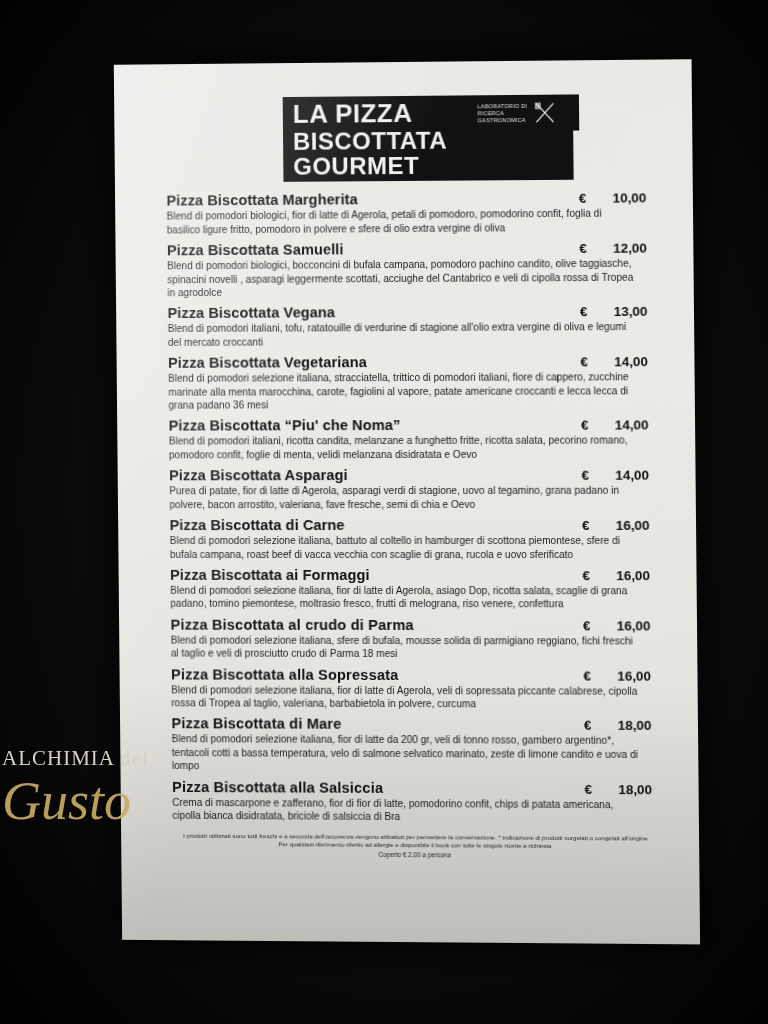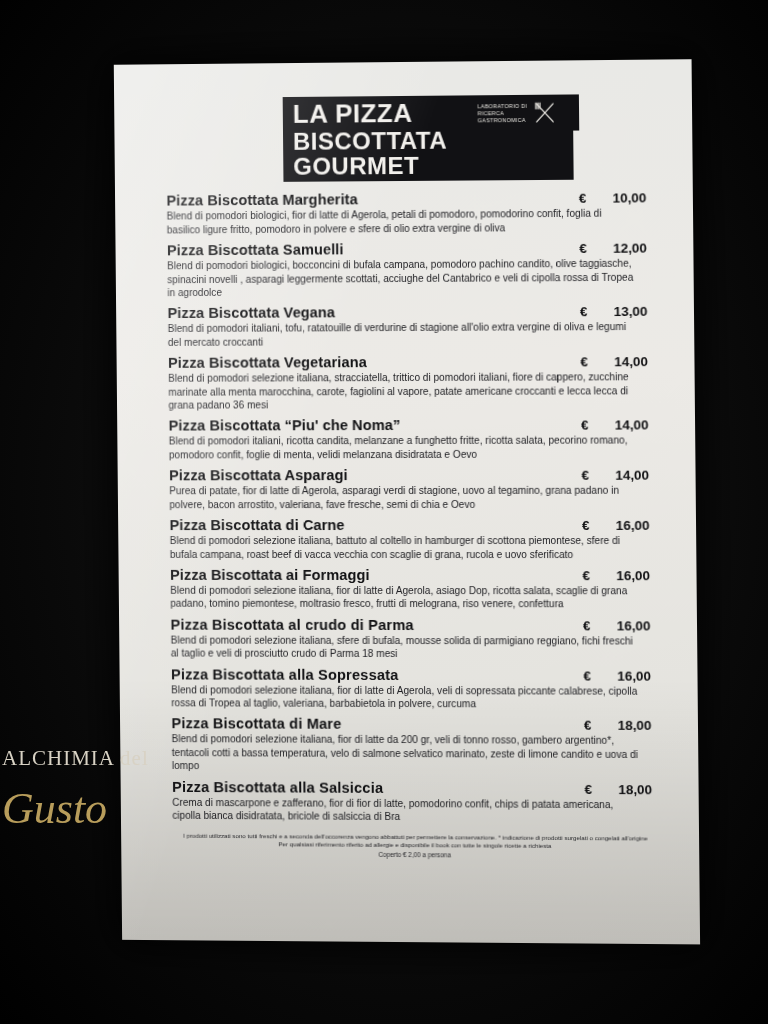--- a/index.html
+++ b/index.html
@@ -41,24 +41,23 @@
   #watermark .wm-top {
     font-family: "Liberation Serif", serif;
     font-size: 21px;
     letter-spacing: 1px;
     line-height: 26px;
     white-space: nowrap;
   }
   #watermark .wm-bot {
     font-family: "Liberation Serif", serif;
     font-style: italic;
-    font-size: 44px;
+    font-size: 54px;
     color: #c8ab63;
     line-height: 60px;
-    margin-top: 8px;
     opacity: .92;
   }
 
   
   #board {
     position: absolute;
     left: 112px;
     top: 62px;
     width: 578px;
     height: 880px;

